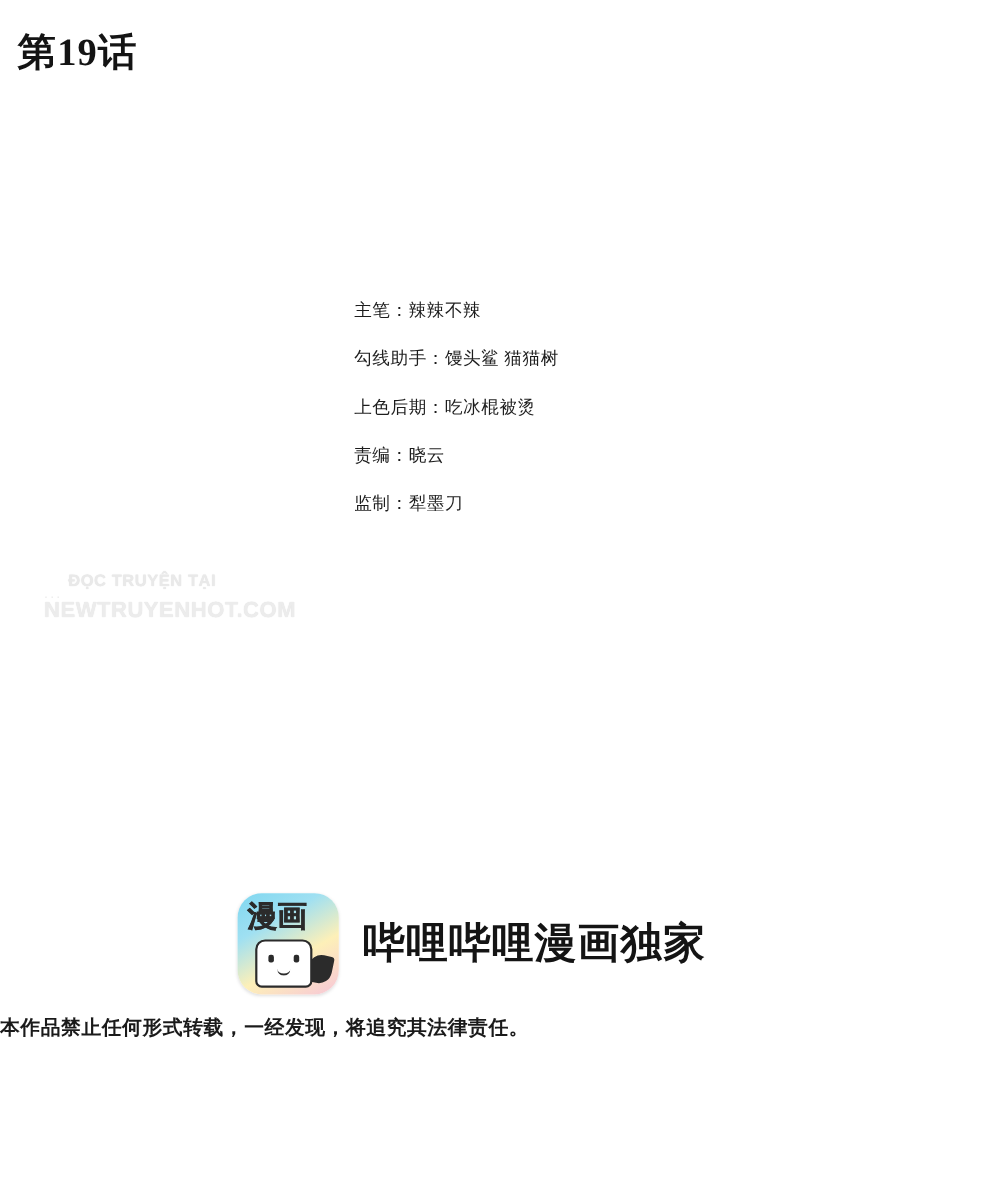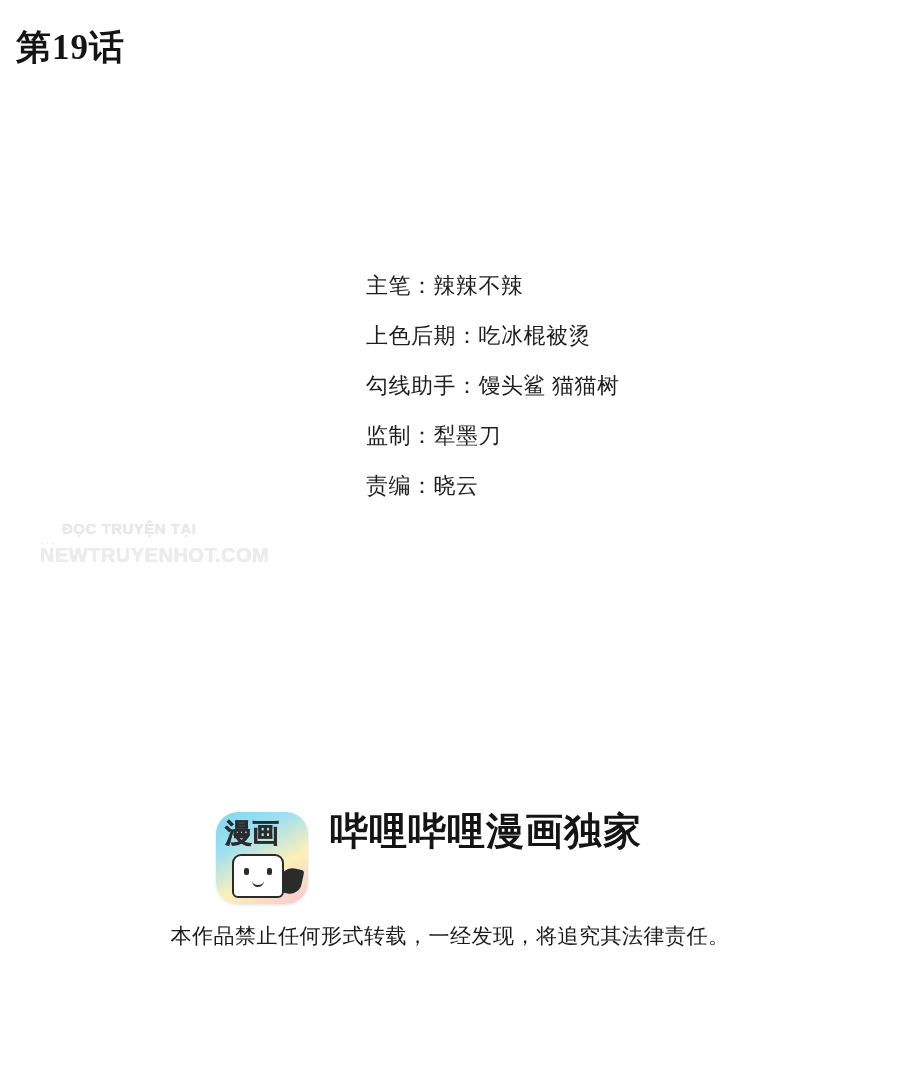--- a/index.html
+++ b/index.html
@@ -43,27 +43,26 @@
 
   
   .credits {
     position: absolute;
     top: 275px;
     left: 322px;
     width: 460px;
   }
   .credit-row {
     font-family: "Liberation Serif", serif;
-    font-size: 22px;
+    font-size: 16px;
     color: #1d1d1d;
     line-height: 1.0;
     margin-bottom: 28px;
     white-space: nowrap;
     letter-spacing: 0.5px;
-    margin-left: 44px;
   }
   .credit-row .role { }
   .credit-row .sep { }
   .credit-row .value { }
 
   
   .watermark {
     position: absolute;
     top: 518px;
     left: 40px;
@@ -97,21 +96,21 @@
     color: #ededed;
     letter-spacing: 2px;
   }
 
   
   .brand-row {
     position: absolute;
     top: 812px;
     left: 216px;
     display: flex;
-    align-items: flex-start;
+    align-items: center;
     gap: 22px;
   }
   .app-icon {
     width: 92px;
     height: 92px;
     border-radius: 22px;
     position: relative;
     overflow: hidden;
     background: linear-gradient(150deg, #7fd7f0 0%, #9fe0f2 30%, #fdf0b8 62%, #f7c6d8 100%);
     box-shadow: 0 1px 3px rgba(0,0,0,0.12);
@@ -179,50 +178,50 @@
     letter-spacing: 1px;
     line-height: 1;
   }
 
   
   .legal {
     position: absolute;
     top: 922px;
     left: 0;
     width: 100%;
-    text-align: center;
-    font-family: "Liberation Serif", serif;
-    font-size: 21px;
-    font-weight: 400;
+    text-align: left;
+    font-family: "Liberation Serif", serif;
+    font-size: 18px;
+    font-weight: 700;
     color: #1a1a1a;
     letter-spacing: 0.5px;
   }
 </style>
 </head>
 <body>
 
 <div class="chapter-head">
   <div class="chapter-number">第19话</div>
 </div>
 
 <div class="credits">
   <div class="credit-row">
     <span class="role">主笔</span><span class="sep">：</span><span class="value">辣辣不辣</span>
   </div>
   <div class="credit-row">
+    <span class="role">勾线助手</span><span class="sep">：</span><span class="value">馒头鲨 猫猫树</span>
+  </div>
+  <div class="credit-row">
     <span class="role">上色后期</span><span class="sep">：</span><span class="value">吃冰棍被烫</span>
   </div>
   <div class="credit-row">
-    <span class="role">勾线助手</span><span class="sep">：</span><span class="value">馒头鲨 猫猫树</span>
+    <span class="role">责编</span><span class="sep">：</span><span class="value">晓云</span>
   </div>
   <div class="credit-row">
     <span class="role">监制</span><span class="sep">：</span><span class="value">犁墨刀</span>
-  </div>
-  <div class="credit-row">
-    <span class="role">责编</span><span class="sep">：</span><span class="value">晓云</span>
   </div>
 </div>
 
 <div class="watermark">
   <div class="wm-dots">...</div>
   <div class="wm-line1">ĐỌC TRUYỆN TẠI</div>
   <div class="wm-line2">NEWTRUYENHOT.COM</div>
 </div>
 
 <div class="brand-row">

